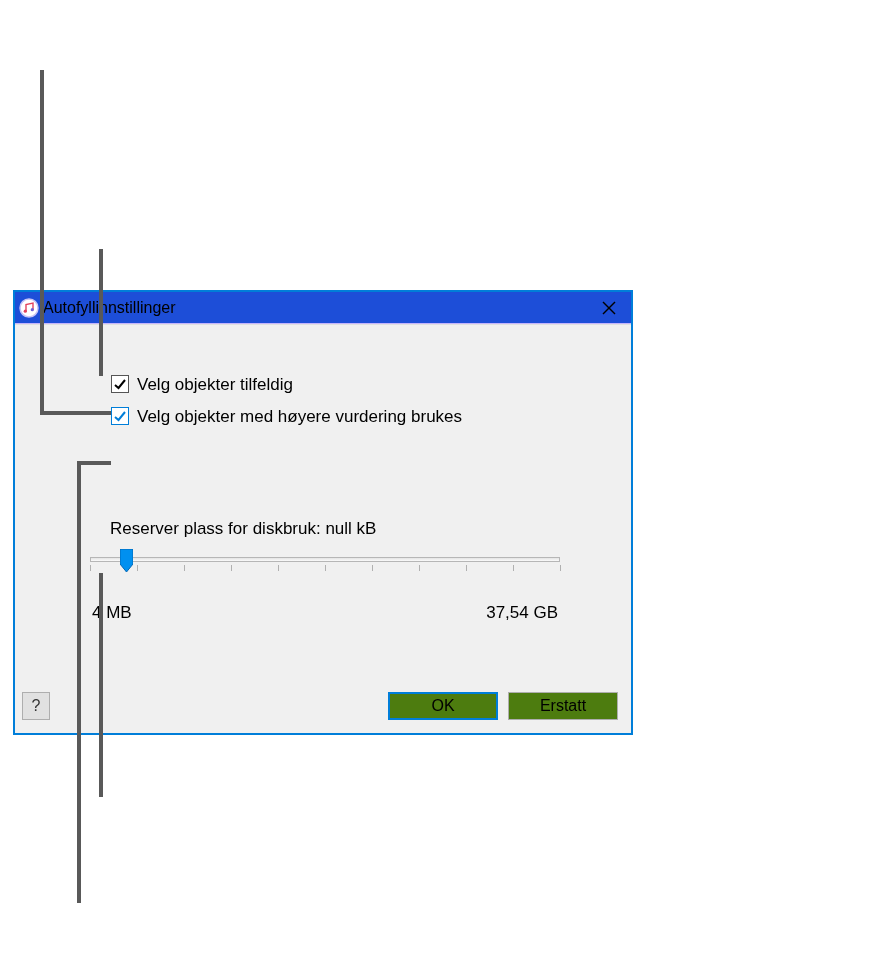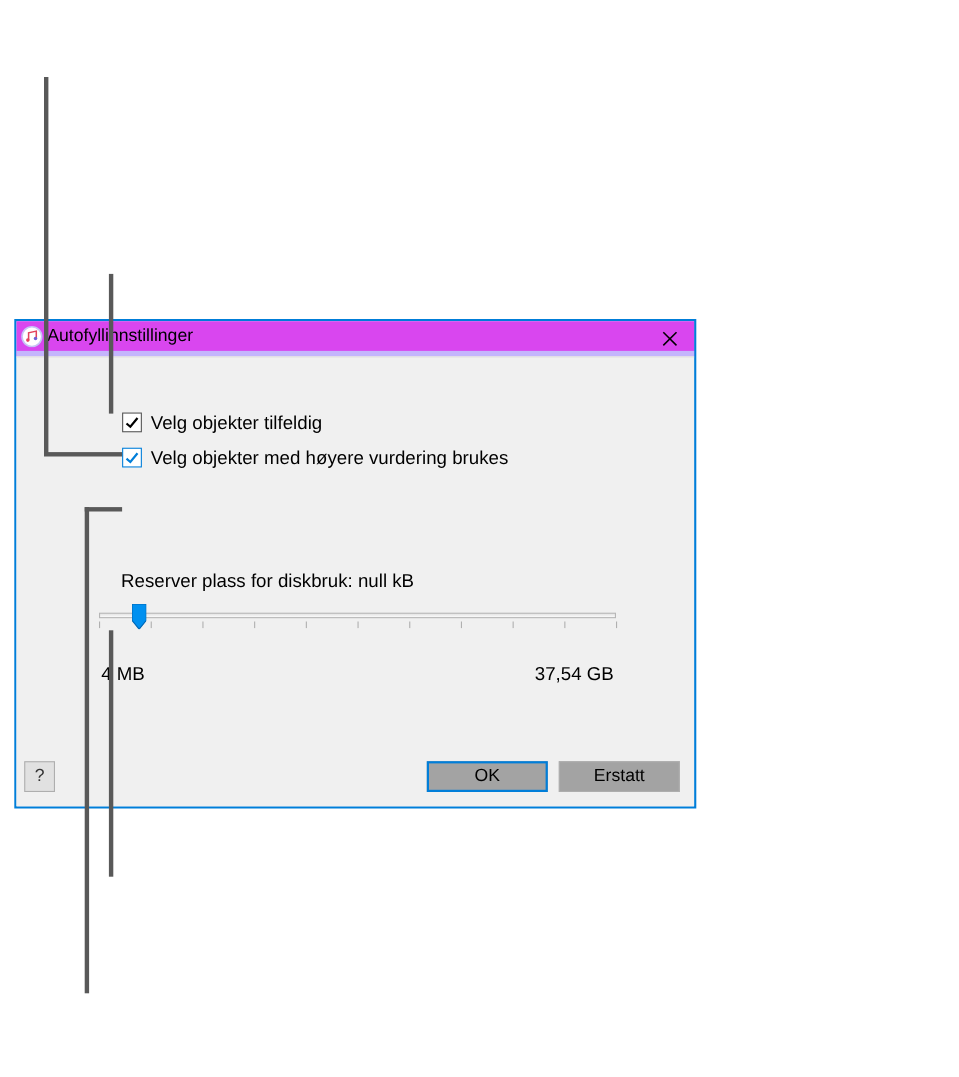--- a/index.html
+++ b/index.html
@@ -19,22 +19,22 @@
     position: absolute;
     left: 13px;
     top: 290px;
     width: 620px;
     height: 445px;
     border: 2px solid #007ed9;
     background: #ffffff;
   }
   .titlebar {
     height: 32px;
-    background: #d946ef;
-    border-bottom: 5px solid #c4b5fd;
+    background: #1d4ed8;
+    border-bottom: 1px solid #c4b5fd;
     display: flex;
     align-items: center;
     padding-left: 4px;
     position: relative;
   }
   .app-icon svg { display: block; }
   .title-text {
     margin-left: 4px;
     font-size: 16px;
     color: #000;
@@ -153,21 +153,21 @@
   .btn-row {
     position: absolute;
     right: 13px;
     bottom: 13px;
     display: flex;
     gap: 10px;
   }
   .btn {
     width: 110px;
     height: 28px;
-    background: #a3a3a3;
+    background: #4d7c0f;
     border: 1px solid #aeaeae;
     display: flex;
     align-items: center;
     justify-content: center;
     font-size: 16px;
   }
   .btn.default {
     border: 2px solid #007ed9;
   }
 

